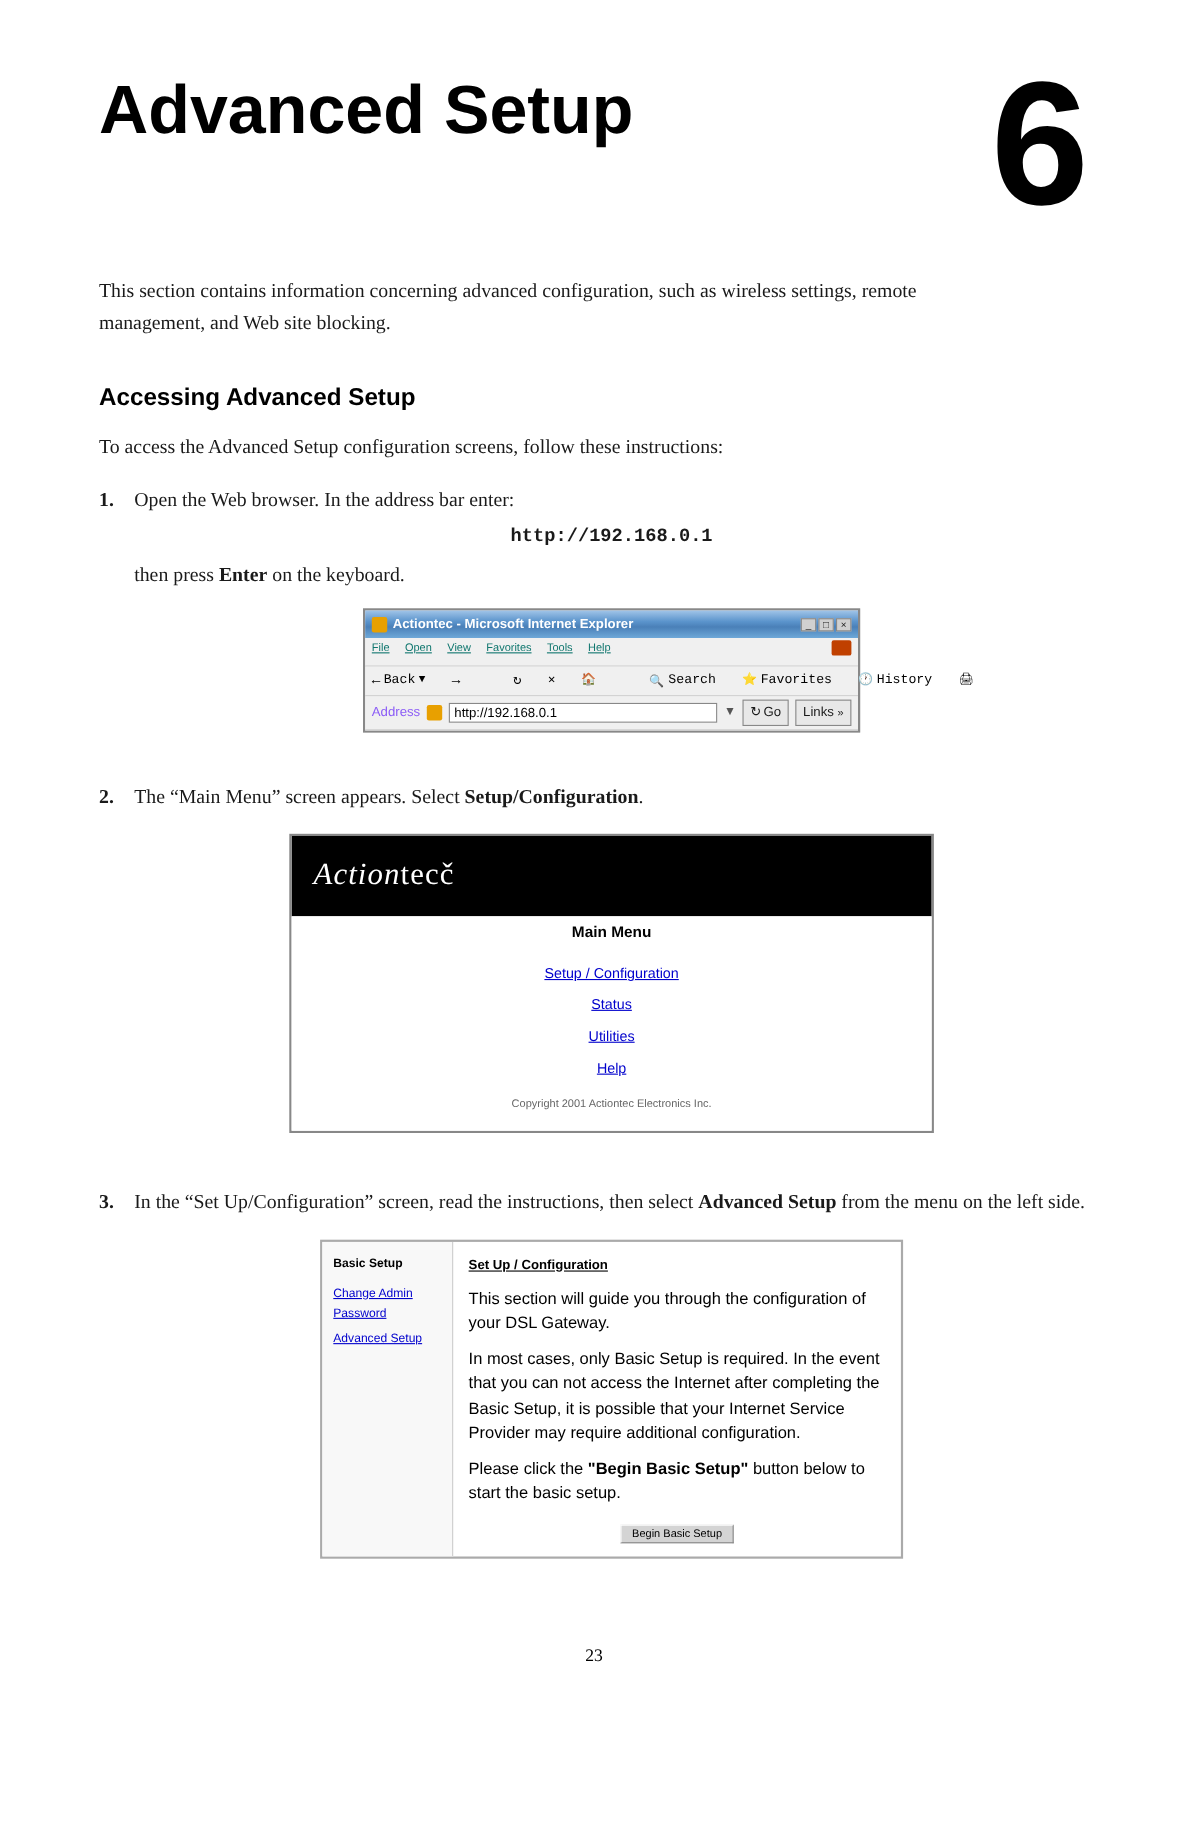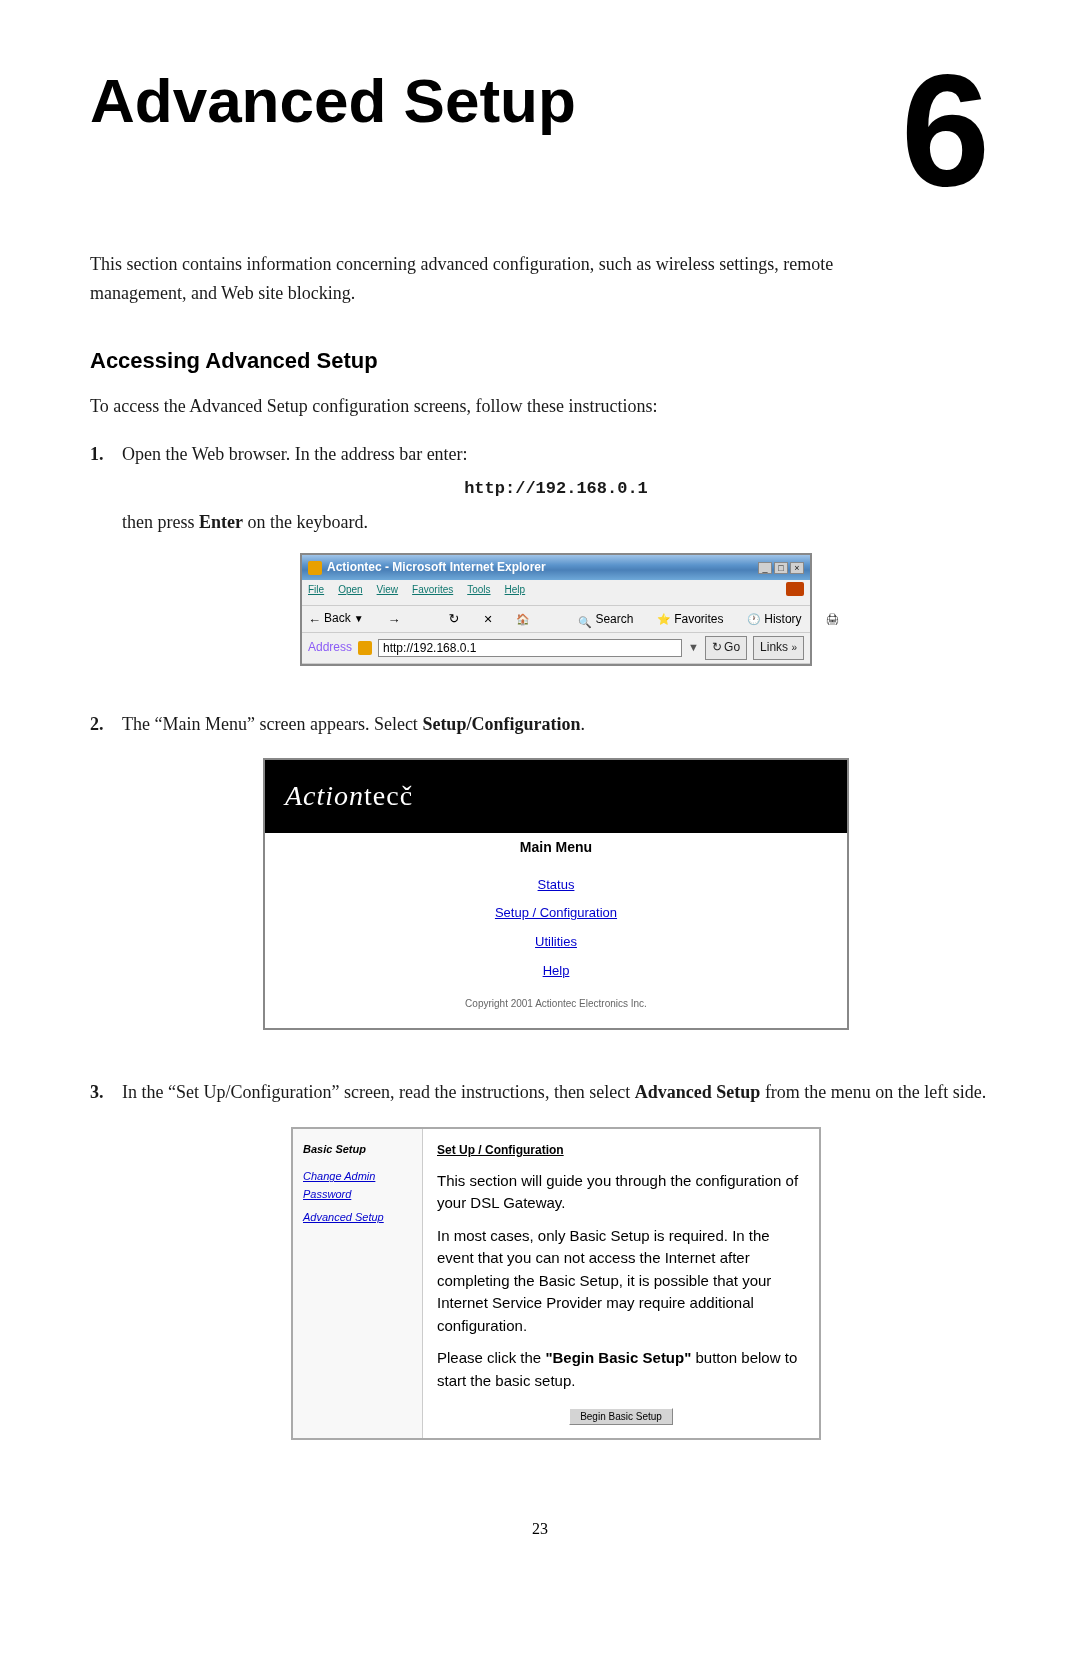--- a/index.html
+++ b/index.html
@@ -93,21 +93,21 @@
       font-weight: 700;
       text-align: center;
       display: block;
       margin: 6px 0;
     }
 
     .browser-screenshot {
       border: 2px solid #888;
       background: #f0f0f0;
       margin: 16px auto;
-      width: 512px;
+      width: 452px;
       font-family: Arial, Helvetica, sans-serif;
       font-size: 12px;
     }
 
     .browser-titlebar {
       background: linear-gradient(to bottom, #a0c4e8 0%, #5b94cc 40%, #4a80b8 60%, #6ea8d8 100%);
       padding: 3px 6px;
       display: flex;
       align-items: center;
       justify-content: space-between;
@@ -160,22 +160,23 @@
       color: #0f766e;
       text-decoration: underline;
       cursor: pointer;
     }
 
     .browser-toolbar {
       background: #f0f0f0;
       border-bottom: 1px solid #ccc;
       padding: 3px 6px;
       display: flex;
-      align-items: flex-end;
+      align-items: flex-start;
       gap: 24px;
+      font-family: Liberation Mono, monospace;
     }
 
     .toolbar-btn {
       font-size: 12px;
       color: #000;
       display: flex;
       align-items: center;
       gap: 3px;
       cursor: pointer;
     }
@@ -355,25 +356,24 @@
       background: #ffffff;
       margin: 20px auto;
       width: 530px;
       font-family: Arial, Helvetica, sans-serif;
       font-size: 11px;
       overflow: hidden;
       display: flex;
     }
 
     .setup-sidebar {
-      width: 130px;
+      width: 119px;
       border-right: 1px solid #ccc;
       padding: 12px 10px;
       background: #f8f8f8;
-      font-style: italic;
     }
 
     .setup-sidebar-heading {
       font-weight: 700;
       font-size: 11px;
       color: #000;
       margin-bottom: 10px;
     }
 
     .setup-sidebar-link {
@@ -541,22 +541,22 @@
 
       
       <div class="main-menu-screenshot">
         <div class="menu-logo-bar">
           <div class="actiontec-logo">
             <em>Action</em><span class="tec">tecč</span>
           </div>
         </div>
         <div class="menu-body">
           <div class="menu-title">Main Menu</div>
+          <a class="menu-link">Setup / Configuration</a>
           <a class="menu-link">Status</a>
-          <a class="menu-link">Setup / Configuration</a>
           <a class="menu-link">Utilities</a>
           <a class="menu-link">Help</a>
           <div class="menu-copyright">Copyright 2001 Actiontec Electronics Inc.</div>
         </div>
       </div>
     </div>
   </li>
 
   <li>
     <span class="list-number bold">3.</span>

